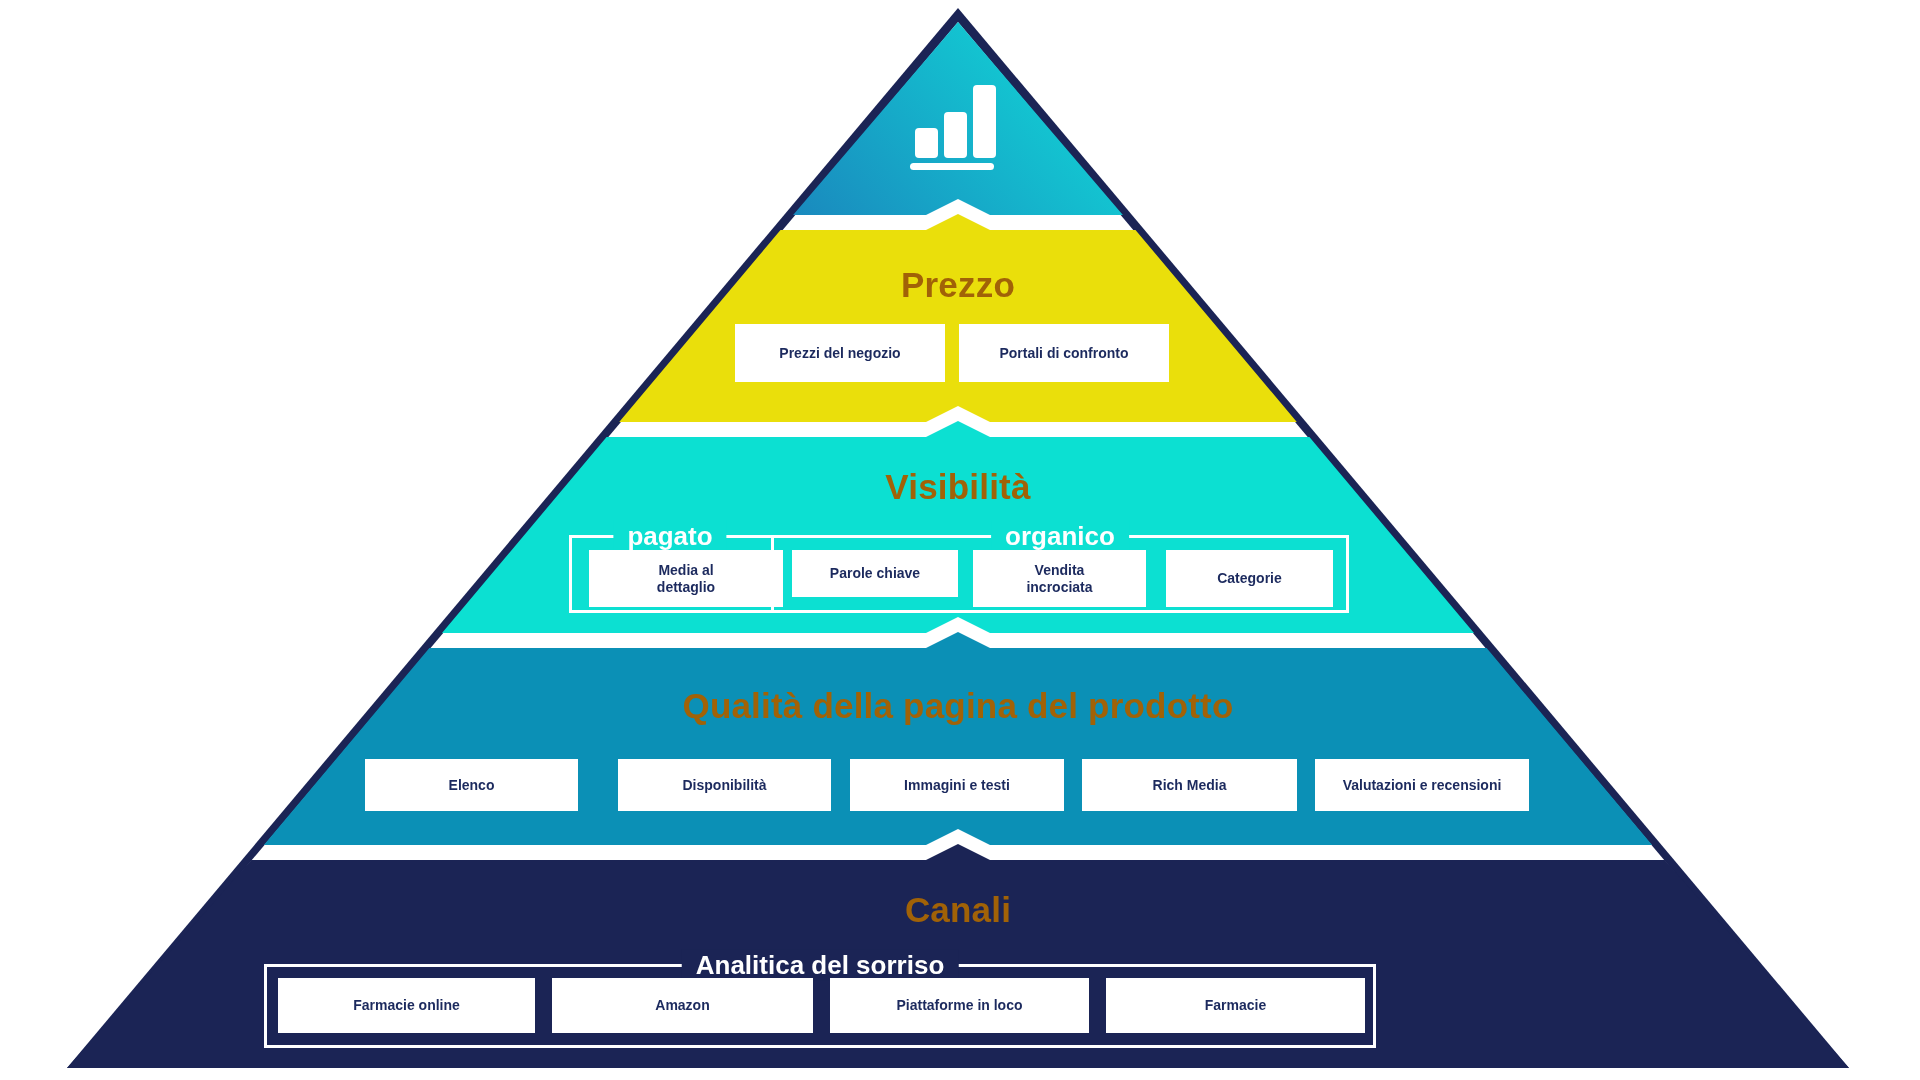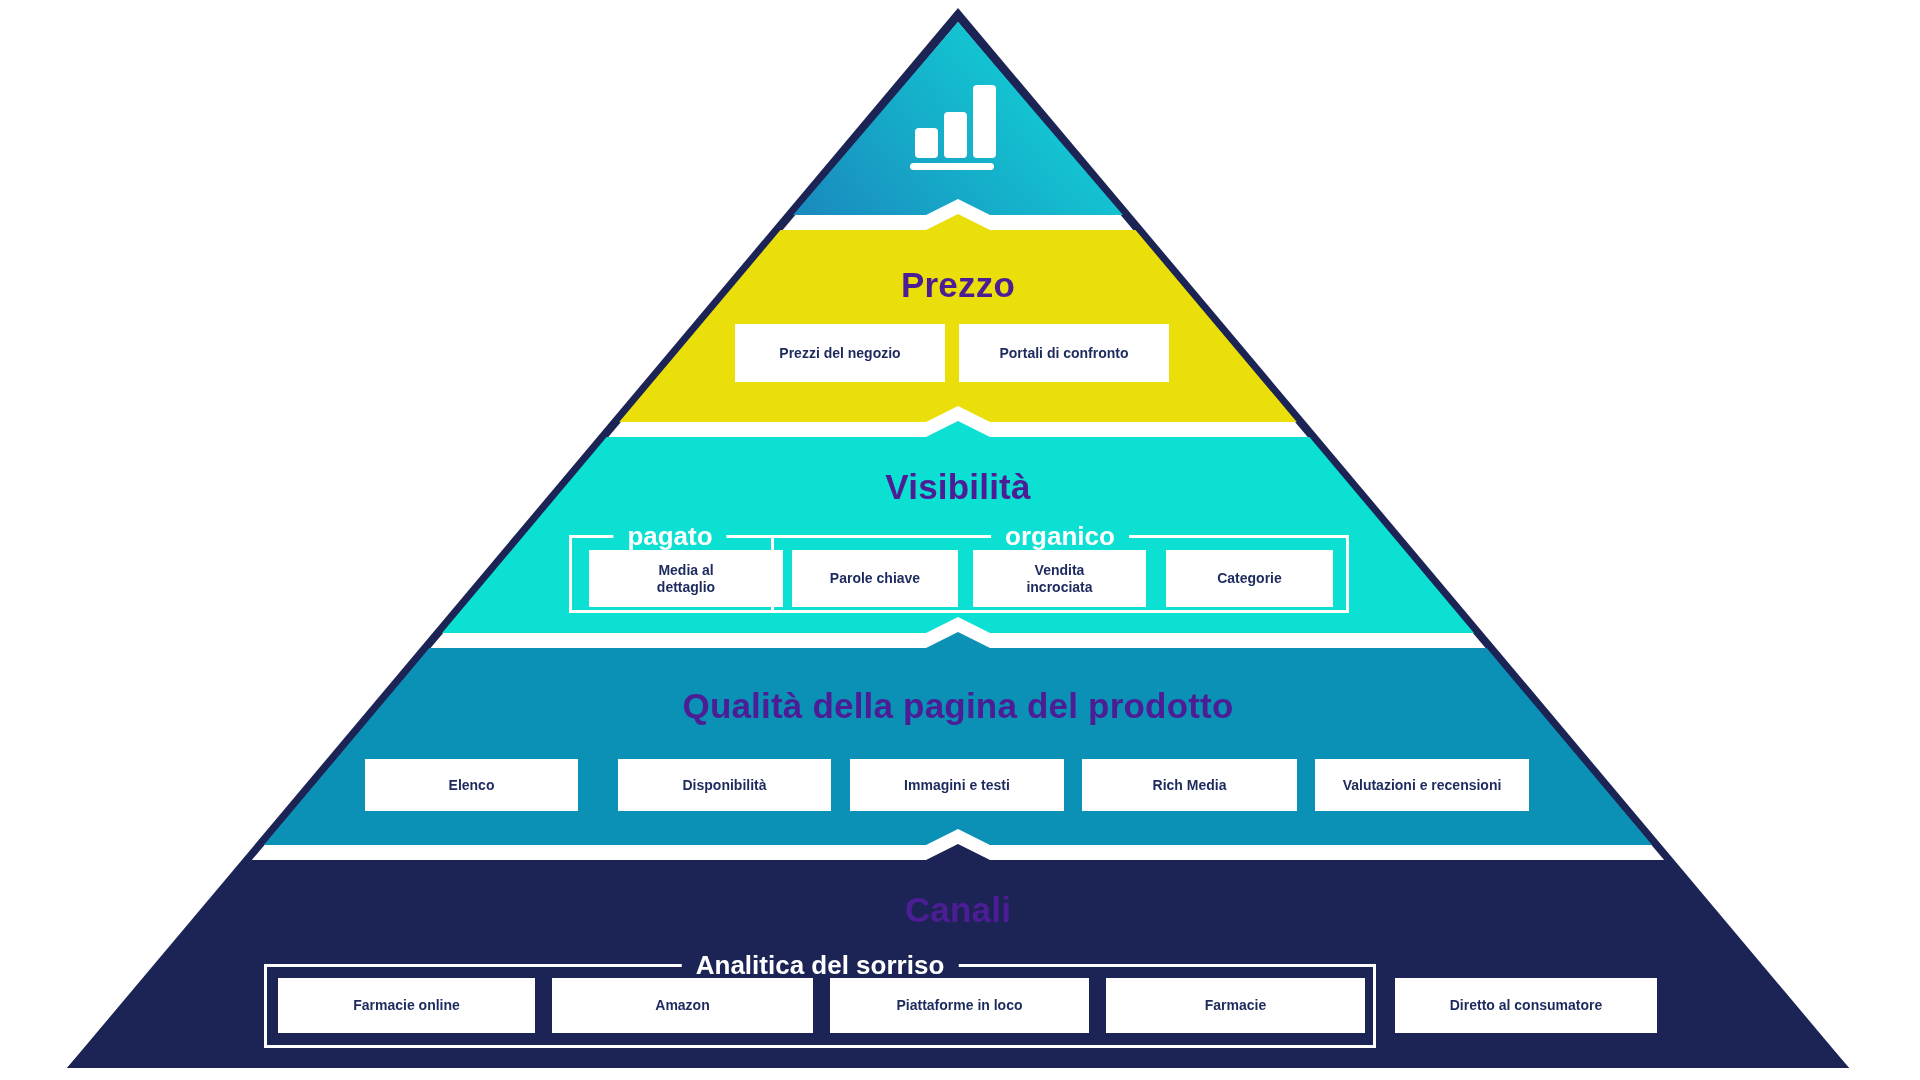--- a/index.html
+++ b/index.html
@@ -9,21 +9,21 @@
     height: 1080px;
     overflow: hidden;
     background: #ffffff;
     font-family: "Liberation Sans", "DejaVu Sans", sans-serif;
   }
   #pyramid-svg { position: absolute; left: 0; top: 0; }
 
   .layer-title {
     position: absolute;
     transform: translate(-50%, -50%);
-    color: #4c1d95;
+    color: #a16207;
     font-weight: 700;
     font-size: 35px;
     letter-spacing: 0.2px;
     white-space: nowrap;
     text-align: center;
   }
   .box {
     position: absolute;
     background: #ffffff;
     color: #1c2a5e;
@@ -108,21 +108,21 @@
 
   <div class="group-rect" style="left:569px; top:535px; width:780px; height:78px;"></div>
   <div class="group-divider" style="left:771px; top:535px; height:78px;"></div>
 
   <div class="group-label" style="left:670px; top:536px; background:#0ce0d2;">pagato</div>
   <div class="group-label" style="left:1060px; top:536px; background:#0ce0d2;">organico</div>
 
   <div class="box" style="left:589px; top:550px; width:194px; height:57px;">
     <span class="narrow">Media al dettaglio</span>
   </div>
-  <div class="box" style="left:792px; top:550px; width:166px; height:57px;">
+  <div class="box" style="left:792px; top:550px; width:166px; height:47px;">
     <span class="narrow">Parole chiave</span>
   </div>
   <div class="box" style="left:973px; top:550px; width:173px; height:57px;">
     <span class="narrow">Vendita incrociata</span>
   </div>
   <div class="box" style="left:1166px; top:550px; width:167px; height:57px;">Categorie</div>
 
   <div class="layer-title" style="left:958px; top:706px;">Qualità della pagina del prodotto</div>
   <div class="box" style="left:365px; top:759px; width:213px; height:52px;">Elenco</div>
   <div class="box" style="left:618px; top:759px; width:213px; height:52px;">Disponibilità</div>
@@ -134,15 +134,14 @@
 
   <div class="layer-title" style="left:958px; top:910px;">Canali</div>
 
   <div class="group-rect" style="left:264px; top:964px; width:1112px; height:84px;"></div>
   <div class="group-label" style="left:820px; top:965px; background:#1b2455;">Analitica del sorriso</div>
 
   <div class="box" style="left:278px; top:978px; width:257px; height:55px;">Farmacie online</div>
   <div class="box" style="left:552px; top:978px; width:261px; height:55px;">Amazon</div>
   <div class="box" style="left:830px; top:978px; width:259px; height:55px;">Piattaforme in loco</div>
   <div class="box" style="left:1106px; top:978px; width:259px; height:55px;">Farmacie</div>
-  <div class="box" style="left:1395px; top:978px; width:262px; height:55px;">Diretto al consumatore</div>
 
 </div>
 
 </body></html>

